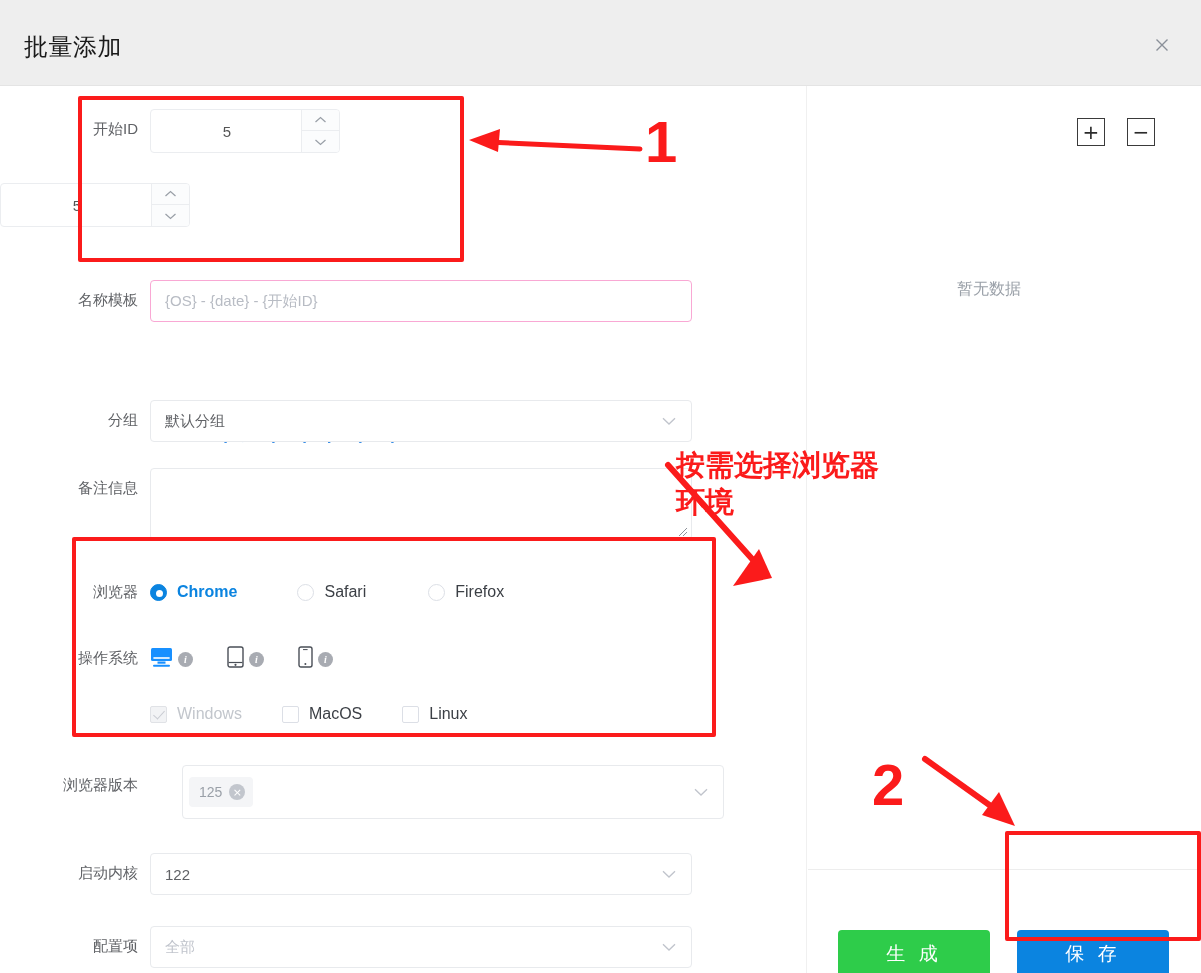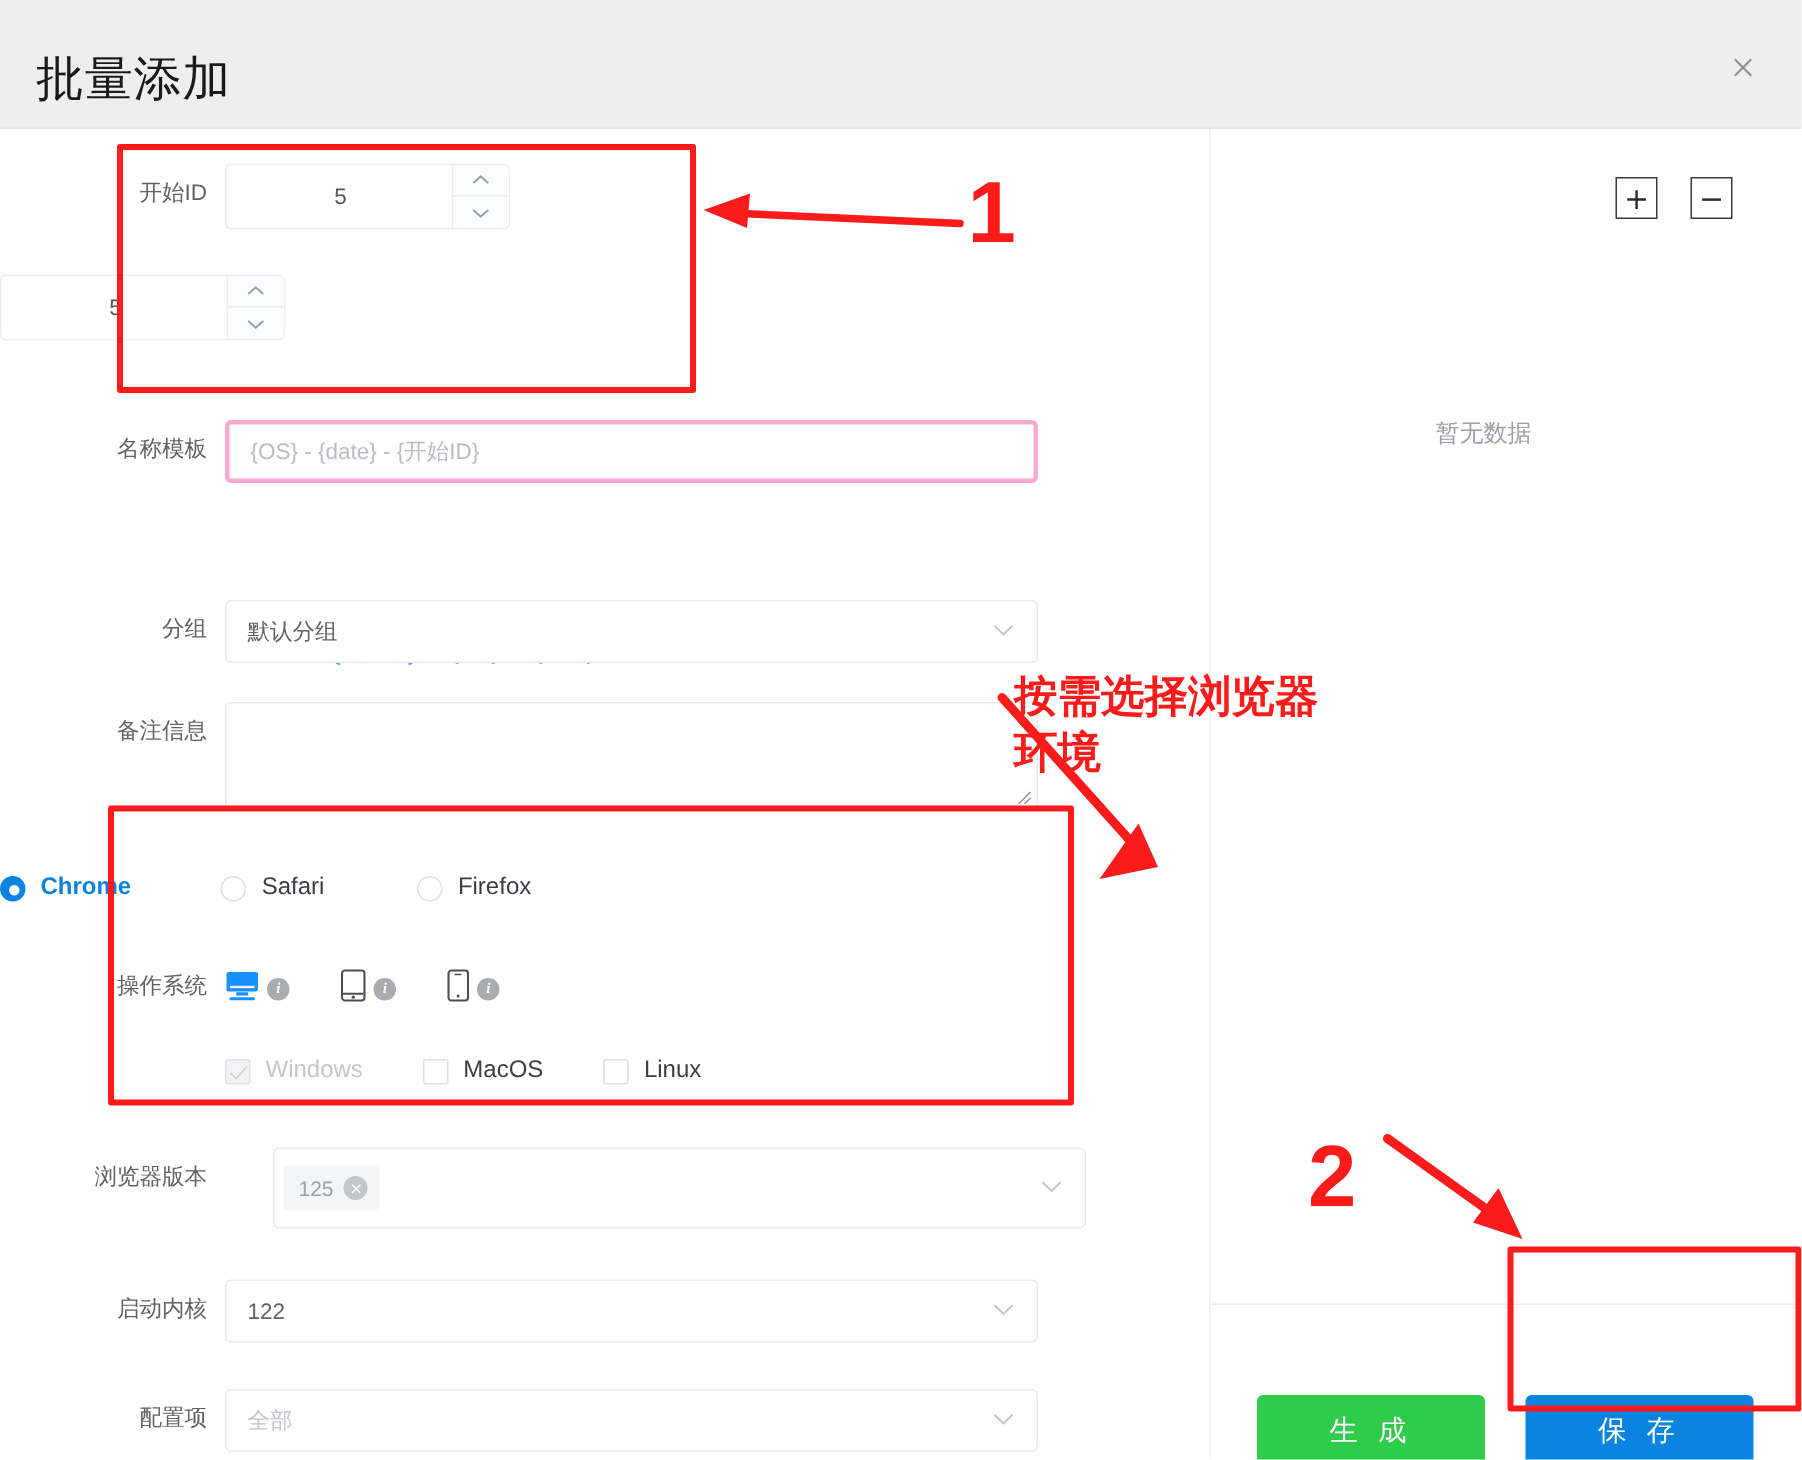--- a/index.html
+++ b/index.html
@@ -12,21 +12,21 @@
   #root { position: relative; width: 1201px; height: 973px; background:#fff; }
 
   
   .dlg-header {
     position: absolute; left: 0; top: 0; width: 1201px; height: 86px;
     background: #eeeeee;
     border-bottom: 1px solid #e4e4e4;
   }
   .dlg-title {
     position: absolute; left: 24px; top: 31px;
-    font-size: 32px; color: #1a1a1a; letter-spacing: .5px;
+    font-size: 24px; color: #1a1a1a; letter-spacing: .5px;
     white-space: nowrap;
     text-align: right;
   }
   .dlg-close {
     position: absolute; right: 26px; top: 32px;
     width: 26px; height: 26px; cursor: pointer;
     display: flex; align-items: center; justify-content: center;
     color: #8a9099; font-size: 22px; line-height: 1;
     font-family: "DejaVu Sans", sans-serif;
   }
@@ -54,21 +54,21 @@
   
   .frow { position: absolute; display: flex; align-items: flex-start; }
   .flabel {
     width: 150px; text-align: right; padding-right: 12px;
     font-size: 15px; color: #606266; line-height: 40px;
     white-space: nowrap;
   }
   .fctl { position: relative; }
 
   .inputbox {
-    height: 40px; border: 3px solid #f9a8d4; border-radius: 4px;
+    height: 40px; border: 1px solid #f9a8d4; border-radius: 4px;
     background: #fff; display: flex; align-items: center;
     font-size: 15px; color: #606266;
   }
   .inputbox .txt { padding-left: 14px; color: #606266; }
   .inputbox .txt.ph { color: #b8bcc4; }
 
   
   .num-wrap { position: relative; width: 190px; height: 44px;
     border: 1px solid #ebedf0; border-radius: 4px; background: #fff; }
   .num-val {
@@ -303,20 +303,21 @@
             <span class="resize-grip">
               <svg width="12" height="12" viewBox="0 0 12 12">
                   <path d="M11 3 L3 11 M11 7 L7 11" stroke="#8d939b" stroke-width="1" fill="none"></path>
                 </svg>
             </span>
           </div>
         </div>
       </div>
 
       <div class="frow" style="left:0; top:486px;">
+        <div class="flabel">浏览器</div>
         <div class="fctl" style="padding-top:11px;">
           <div class="radio-grp">
             <div class="radio-item" style="margin-right:60px;">
               <span class="radio-dot on"></span>
               <span class="radio-label on">Chrome</span>
             </div>
             <div class="radio-item" style="margin-right:62px;">
               <span class="radio-dot"></span>
               <span class="radio-label">Safari</span>
             </div>

